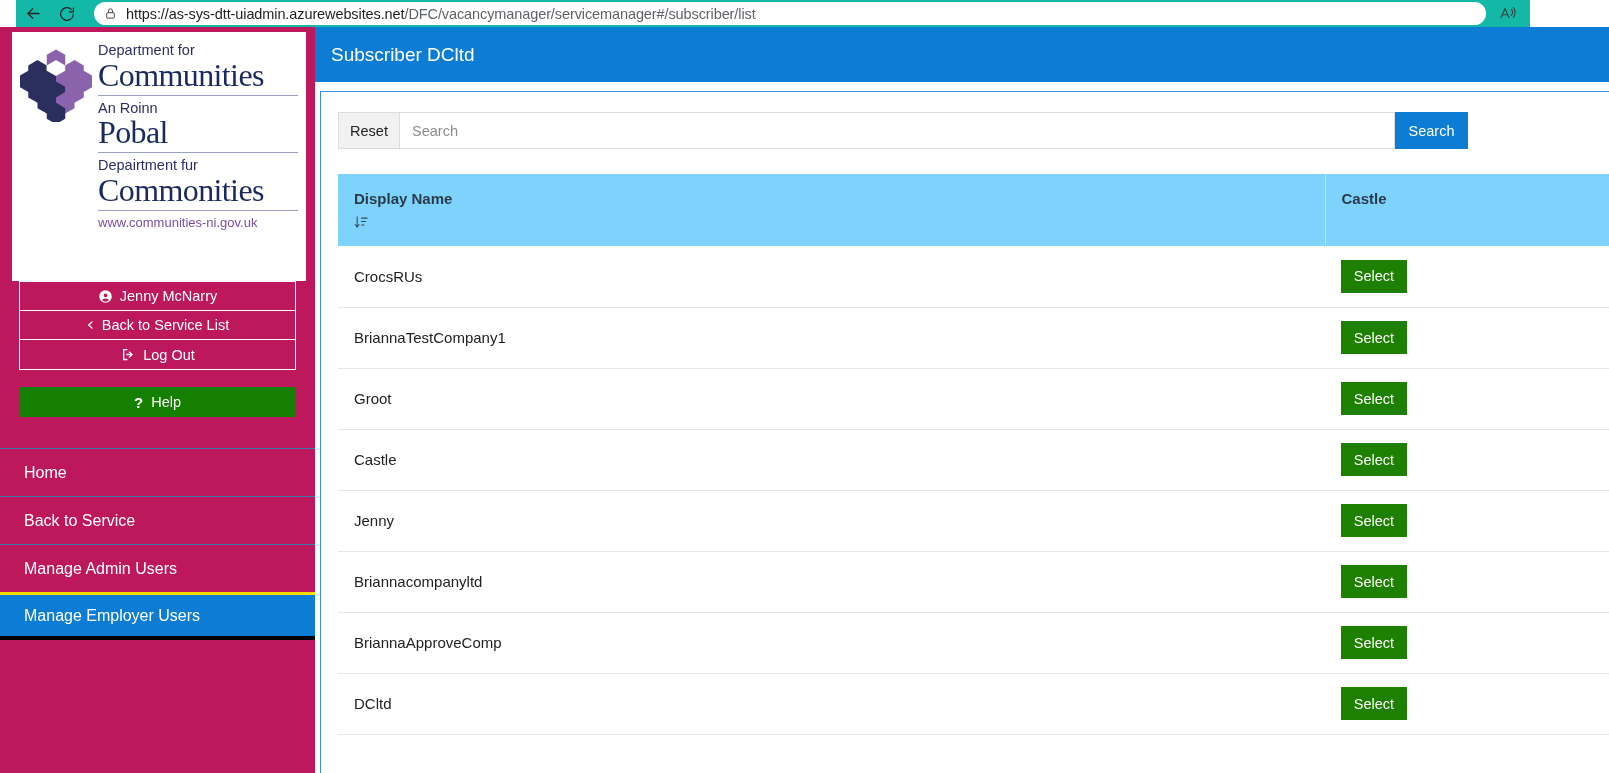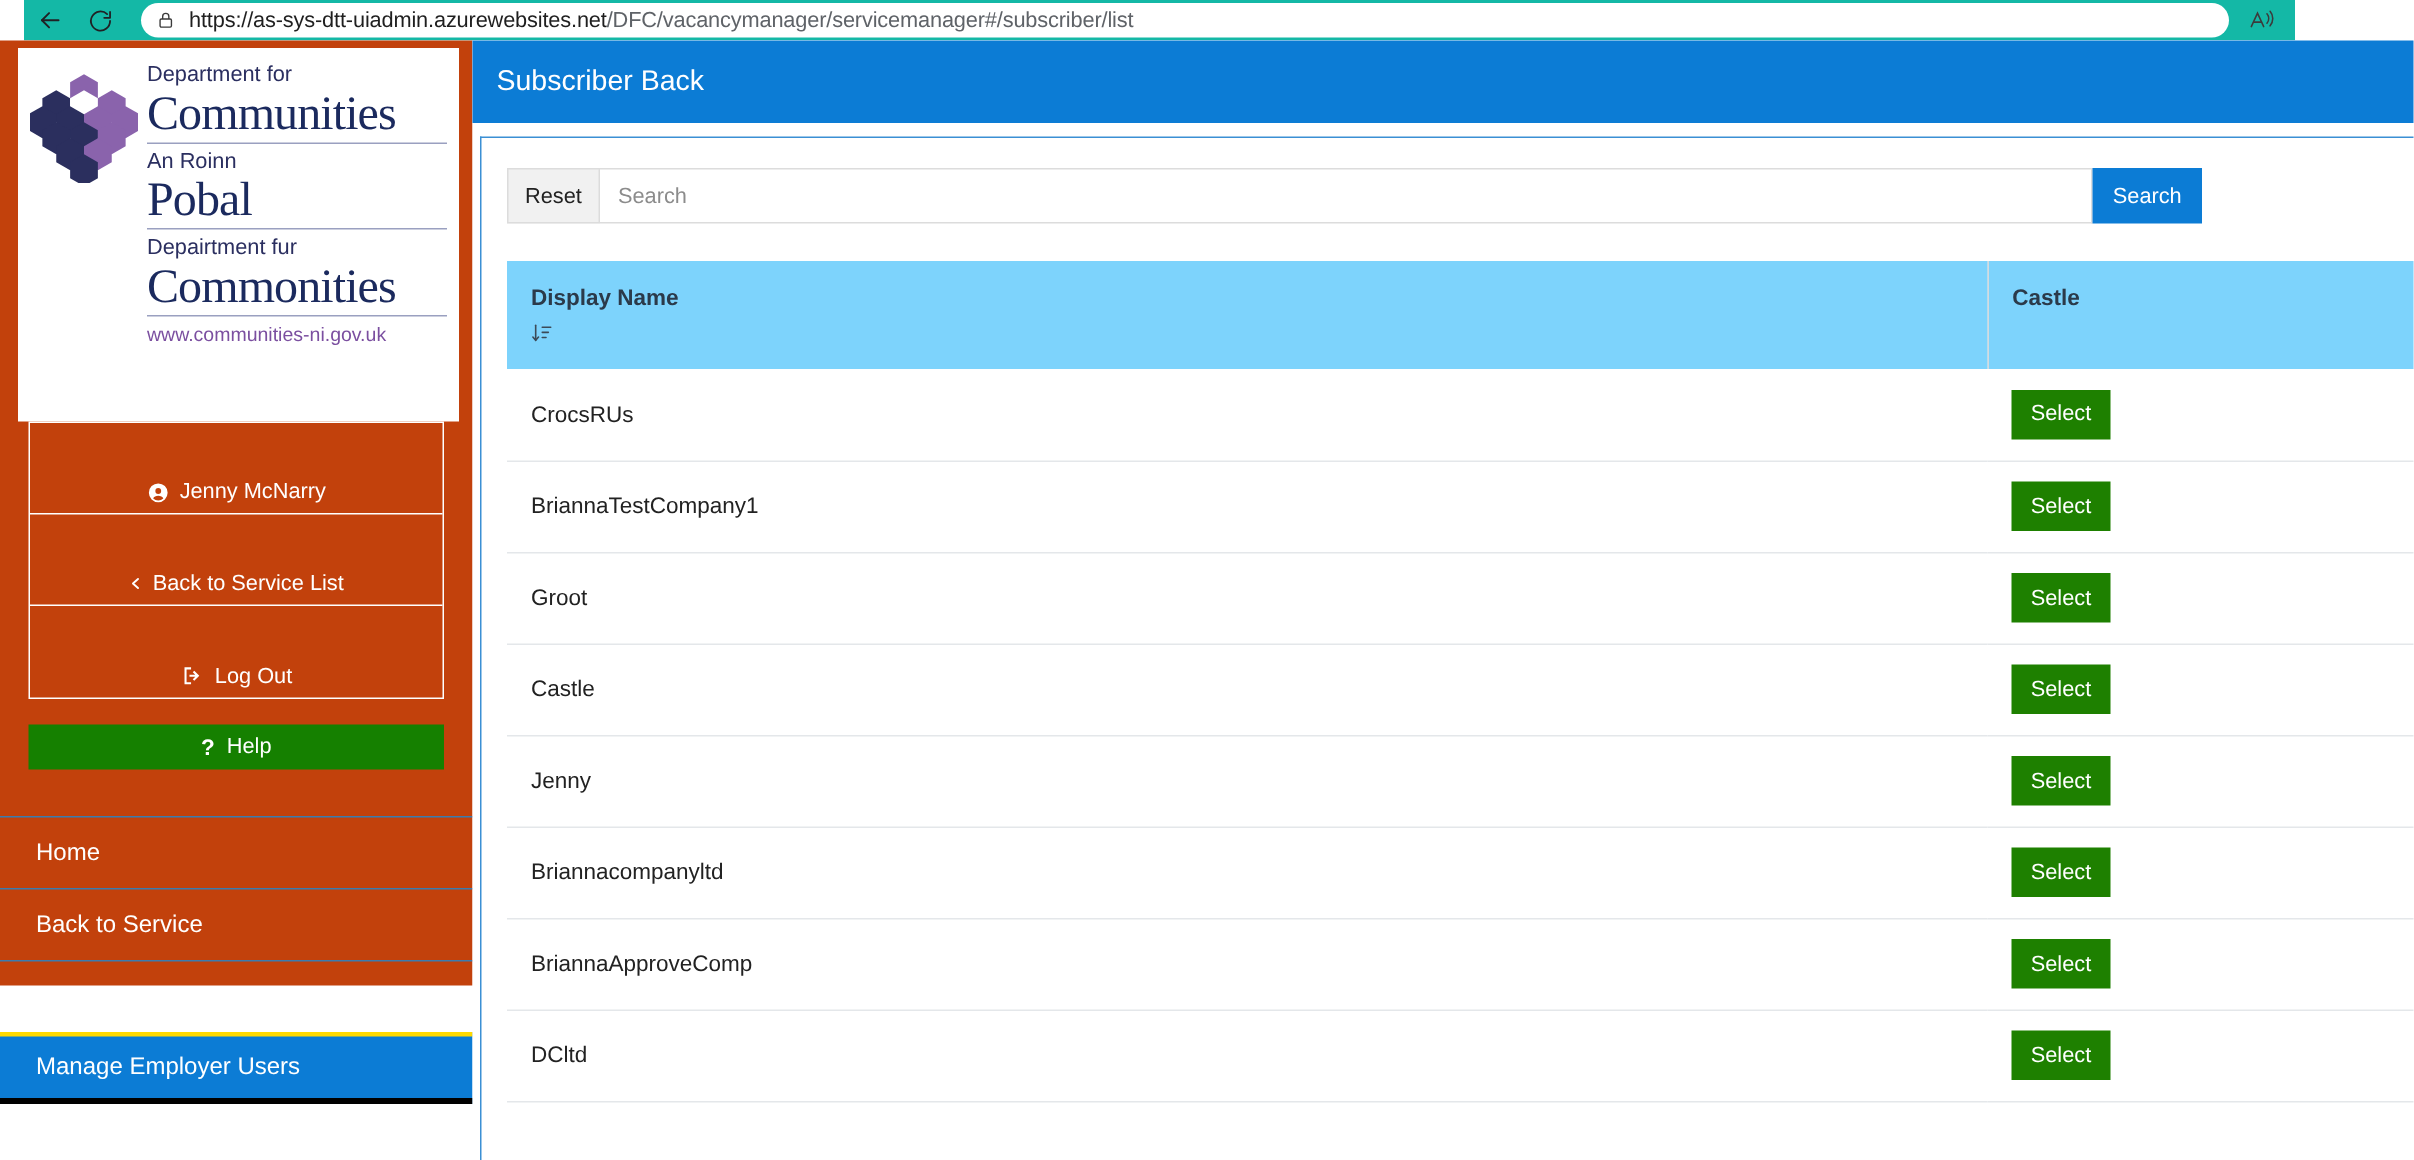--- a/index.html
+++ b/index.html
@@ -64,22 +64,22 @@
     width: 1609px;
     height: 746px;
     background: #ffffff;
   }
 
   
   .sidebar {
     position: absolute;
     top: 0; left: 0;
     width: 315px;
-    height: 630px;
-    background: #c2410c;
+    height: 746px;
+    background: #be185d;
   }
   .logo-box {
     margin: 5px 9px 0 12px;
     background: #ffffff;
     height: 249px;
     padding: 10px 8px 6px 8px;
     display: flex;
     gap: 4px;
   }
   .logo-hex { width: 72px; flex: 0 0 72px; padding-top: 6px; }
@@ -120,21 +120,20 @@
   .btn-group-item {
     height: 29px;
     display: flex;
     align-items: center;
     justify-content: center;
     gap: 7px;
     color: #ffffff;
     font-size: 14.5px;
     border-bottom: 1px solid #ffffff;
     cursor: pointer;
-    margin-top: 32px;
   }
   .btn-group-item:last-child { border-bottom: none; }
   .btn-group-item svg { display: block; }
 
   .help-btn {
     margin: 17px 19px 0 19px;
     height: 30px;
     background: #158000;
     color: #ffffff;
     font-size: 14.5px;
@@ -388,21 +387,21 @@
         <span>Manage Admin Users</span>
       </div>
       <div class="nav-item active">
         <span>Manage Employer Users</span>
       </div>
     </div>
   </div>
 
   <div class="main">
     <div class="page-header">
-      <span>Subscriber Back</span>
+      <span>Subscriber DCltd</span>
     </div>
 
     <div class="panel">
 
       <div class="search-row">
         <div class="reset-btn">
           <span>Reset</span>
         </div>
         <input class="search-input" type="text" placeholder="Search" style="">
         <button class="search-btn">Search</button>

